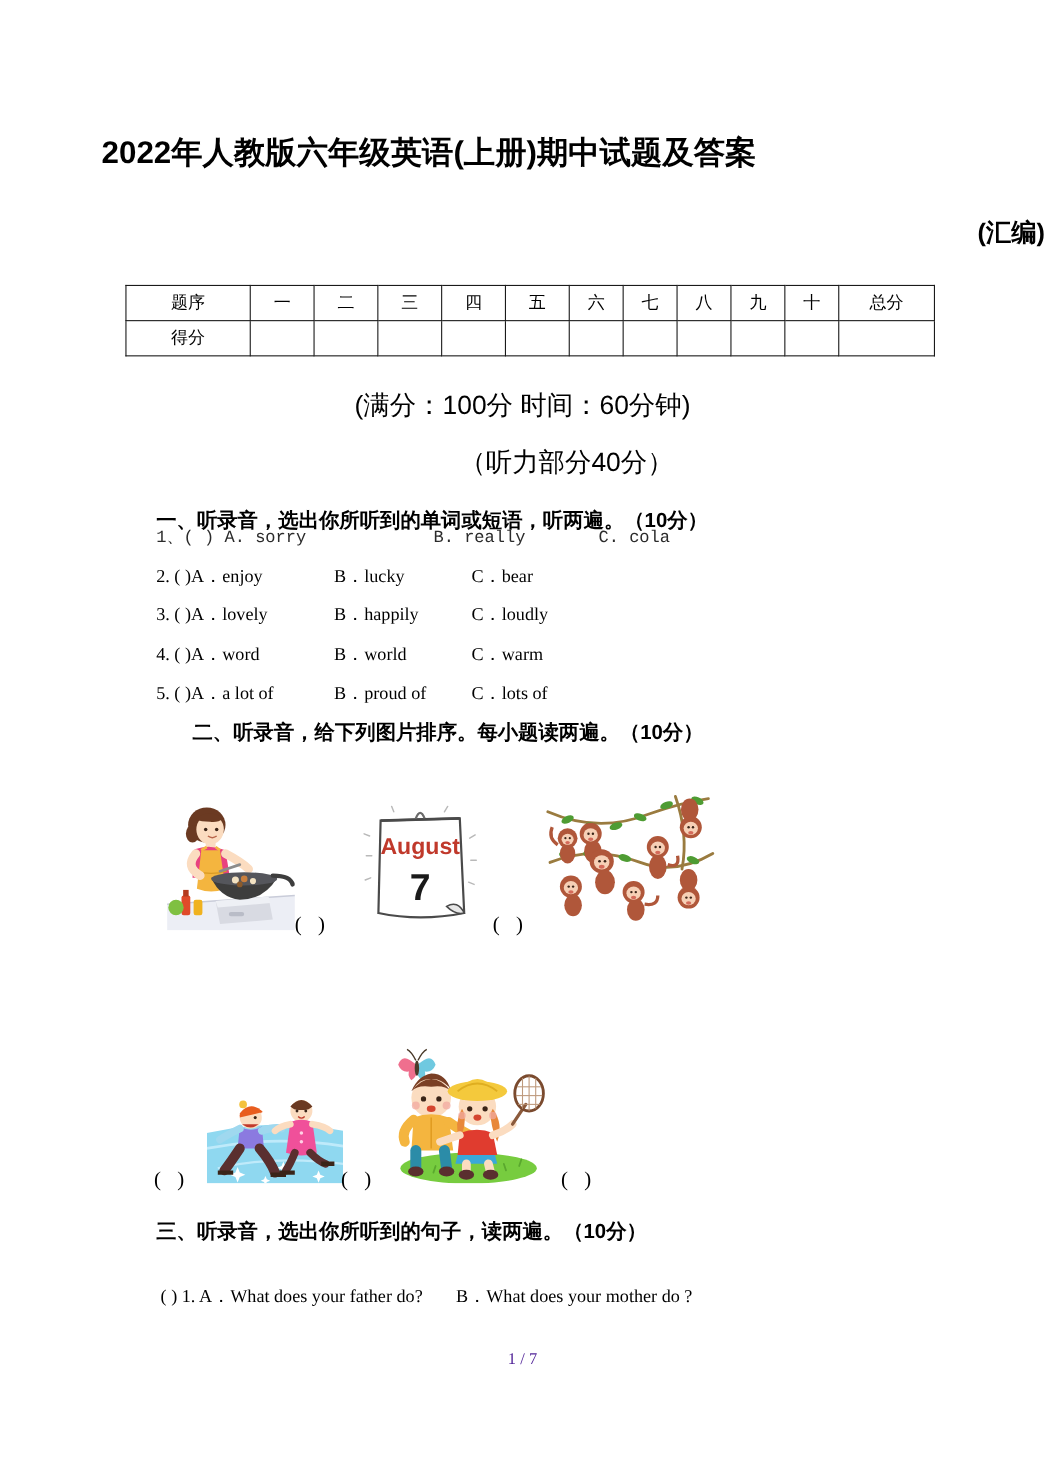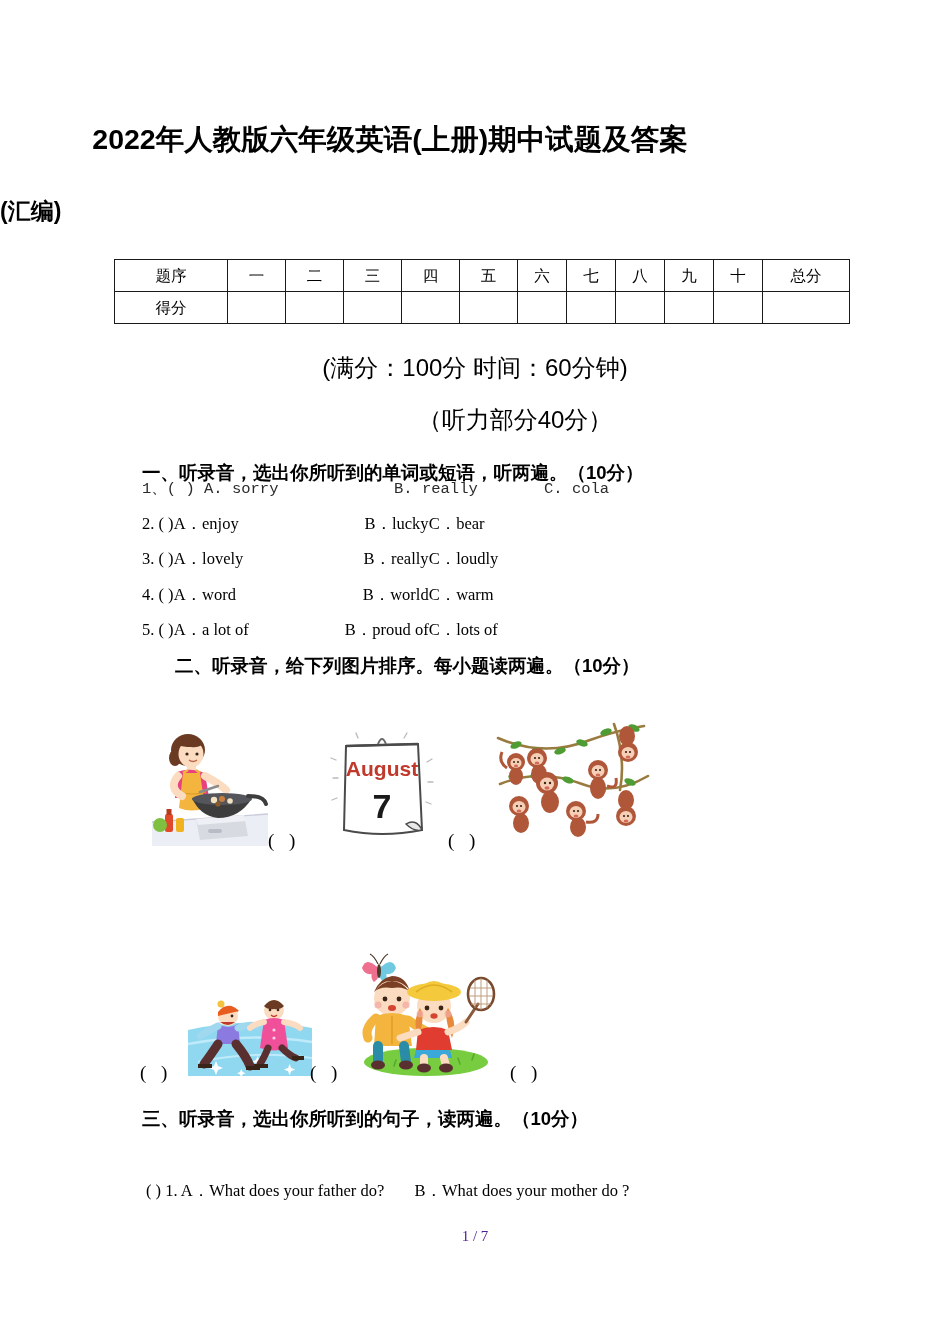--- a/index.html
+++ b/index.html
@@ -33,21 +33,21 @@
     font-weight: bold;
     font-size: 28.5px;
     letter-spacing: 0px;
     line-height: 1.2;
   }
   .doc-subtitle {
     position: absolute;
     left: 0;
     top: 198px;
     width: 950px;
-    text-align: left;
+    text-align: right;
     font-family: "Liberation Sans", "DejaVu Sans", sans-serif;
     font-weight: bold;
     font-size: 23px;
     line-height: 1.2;
   }
 
   
   .score-table {
     position: absolute;
     left: 114px;
@@ -114,21 +114,21 @@
   }
   .r1 { top: 478px; }
   .r2 { top: 513px; }
   .r3 { top: 548px; }
   .r4 { top: 584px; }
   .r5 { top: 619px; }
 
   
   .gapA { width: 190px; }
   .gapB { width: 130px; }
-  .gapC { width: 125px; text-align: right; }
+  .gapC { width: 125px; }
   .gapD { width: 150px; }
 
   
   .pic {
     position: absolute;
     overflow: hidden;
   }
   .blank-paren {
     position: absolute;
     font-family: "Liberation Serif", "DejaVu Serif", serif;
@@ -137,21 +137,20 @@
     white-space: nowrap;
   }
 
   
   .q-line {
     position: absolute;
     left: 146px;
     top: 1168px;
     font-size: 16.5px;
     white-space: nowrap;
-    margin-top: 12px;
   }
 
   
   .footer {
     position: absolute;
     left: 0;
     top: 1228px;
     width: 950px;
     text-align: center;
     font-size: 15px;
@@ -209,21 +208,21 @@
     <span class="opt gapA">A. sorry</span><span class="opt gapD">B. really</span><span class="opt">C. cola</span>
   </div>
 
   <div class="choice-row r2">
     <span>2.</span>
     <span>( )</span><span class="opt gapB">A．enjoy</span><span class="opt gapC">B．lucky</span><span class="opt">C．bear</span>
   </div>
 
   <div class="choice-row r3">
     <span>3.</span>
-    <span>( )</span><span class="opt gapB">A．lovely</span><span class="opt gapC">B．really</span><span class="opt">C．loudly</span>
+    <span>( )</span><span class="opt gapB">A．lovely</span><span class="opt gapC">B．happily</span><span class="opt">C．loudly</span>
   </div>
 
   <div class="choice-row r4">
     <span>4.</span>
     <span>( )</span><span class="opt gapB">A．word</span><span class="opt gapC">B．world</span><span class="opt">C．warm</span>
   </div>
 
   <div class="choice-row r5">
     <span>5.</span>
     <span>( )</span><span class="opt gapB">A．a lot of</span><span class="opt gapC">B．proud of</span><span class="opt">C．lots of</span>

